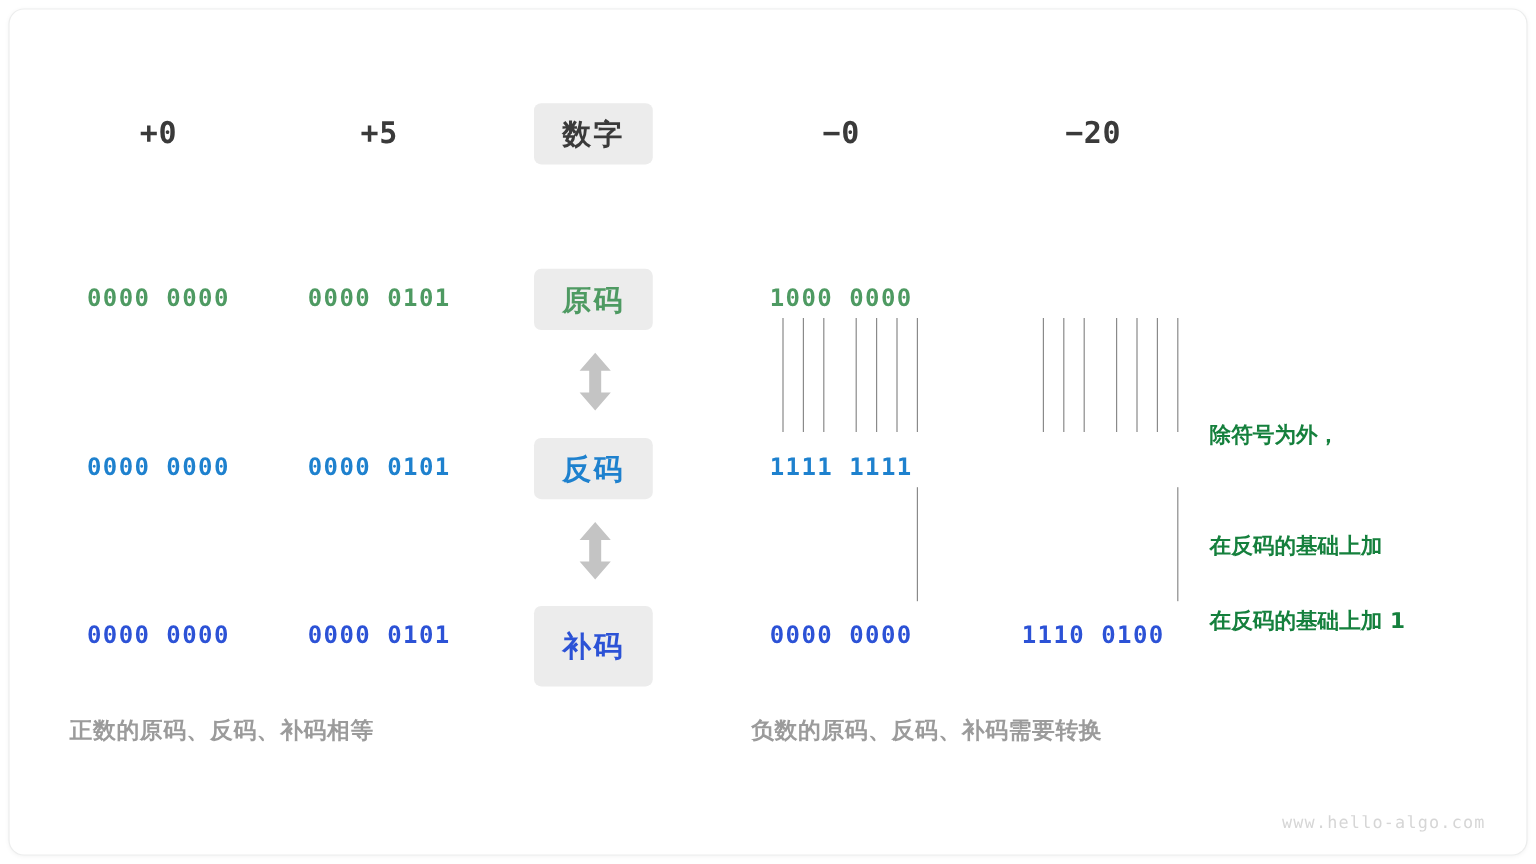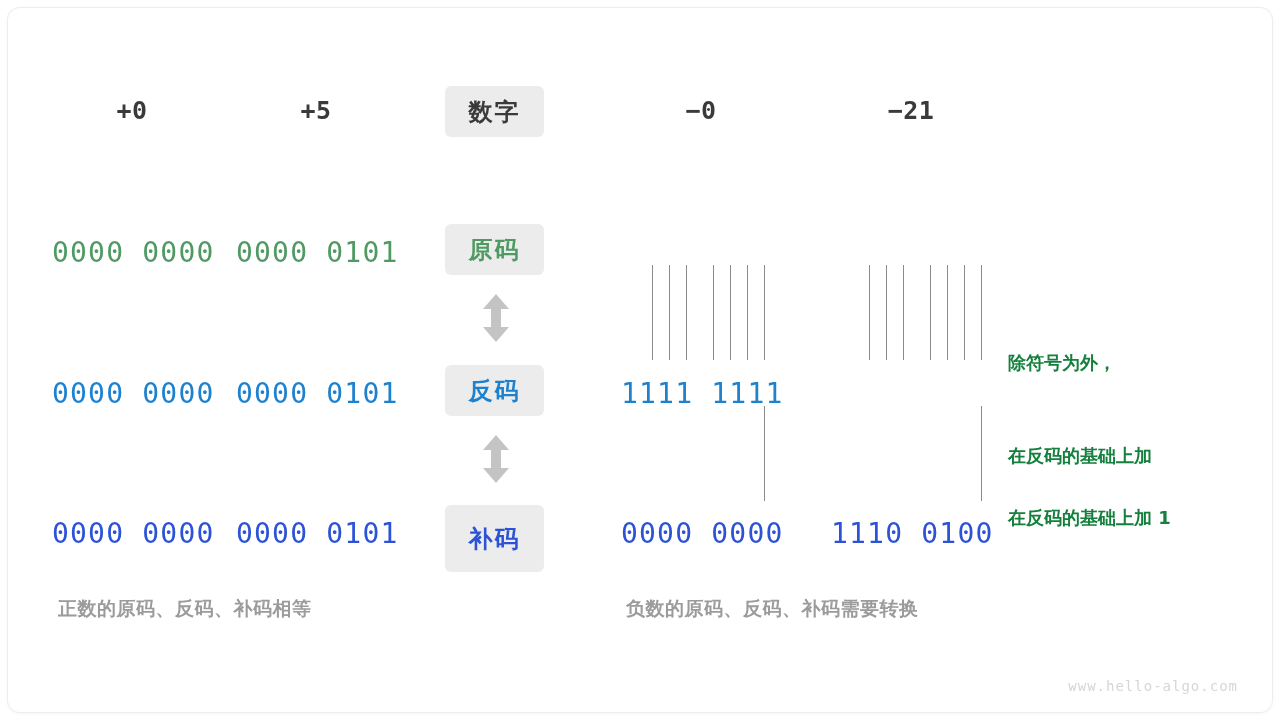--- a/index.html
+++ b/index.html
@@ -48,22 +48,22 @@
     font-family: "DejaVu Sans Mono", "Liberation Mono", monospace;
     font-size: 25px;
     font-weight: bold;
     color: #3a3a3a;
     letter-spacing: 0.5px;
   }
 
   
   .bits {
     font-family: "DejaVu Sans Mono", "Liberation Mono", monospace;
-    font-size: 28px;
-    font-weight: 400;
+    font-size: 20px;
+    font-weight: 700;
     letter-spacing: 1.2px;
   }
   .bits.c-green  { color: #4e9a62; }
   .bits.c-blue   { color: #1e81ce; }
   .bits.c-indigo { color: #2c52d6; }
 
   
   .chip {
     position: absolute;
     background: #ececec;
@@ -133,21 +133,21 @@
 
 <div class="card">
   <div class="stage">
 
     <div class="cell numlabel" style="left:44px; top:88px; width:160px;">+0</div>
 
     <div class="cell numlabel" style="left:228px; top:88px; width:160px;">+5</div>
 
     <div class="cell numlabel" style="left:613px; top:88px; width:160px;">−0</div>
 
-    <div class="cell numlabel" style="left:823px; top:88px; width:160px;">−21</div>
+    <div class="cell numlabel" style="left:823px; top:88px; width:160px;">−20</div>
 
     <div class="chip k-green" style="left:437px; top:216px; width:99px; height:51px;">原码</div>
 
     <div class="chip k-dark" style="left:437px; top:78px; width:99px; height:51px;">数字</div>
 
     <div class="chip k-blue" style="left:437px; top:357px; width:99px; height:51px;text-align:right;">反码</div>
 
     <div class="chip k-indigo" style="left:437px; top:497px; width:99px; height:67px;">补码</div>
 
     <div class="dblarrow" style="left:471px; top:285px;">
@@ -159,20 +159,21 @@
     <div class="dblarrow" style="left:471px; top:426px;">
       <svg width="34" height="50" viewBox="0 0 34 50" xmlns="http://www.w3.org/2000/svg">
         <polygon points="17,1 30,16 22,16 22,34 30,34 17,49 4,34 12,34 12,16 4,16" fill="#c4c4c4"></polygon>
       </svg>
     </div>
 
     <div class="cell bits c-green" style="left:44px; top:228px; width:160px;">0000 0000</div>
 
     <div class="cell bits c-green" style="left:228px; top:228px; width:160px;">0000 0101</div>
 
+    <div class="cell bits c-green" style="left:613px; top:228px; width:160px;">1000 0000</div>
 
 
     <div class="cell bits c-blue" style="left:44px; top:369px; width:160px;">0000 0000</div>
 
     <div class="cell bits c-blue" style="left:228px; top:369px; width:160px;">0000 0101</div>
 
     <div class="cell bits c-blue" style="left:613px; top:369px; width:160px;">1111 1111</div>
 
 
     <div class="cell bits c-indigo" style="left:44px; top:509px; width:160px;">0000 0000</div>

